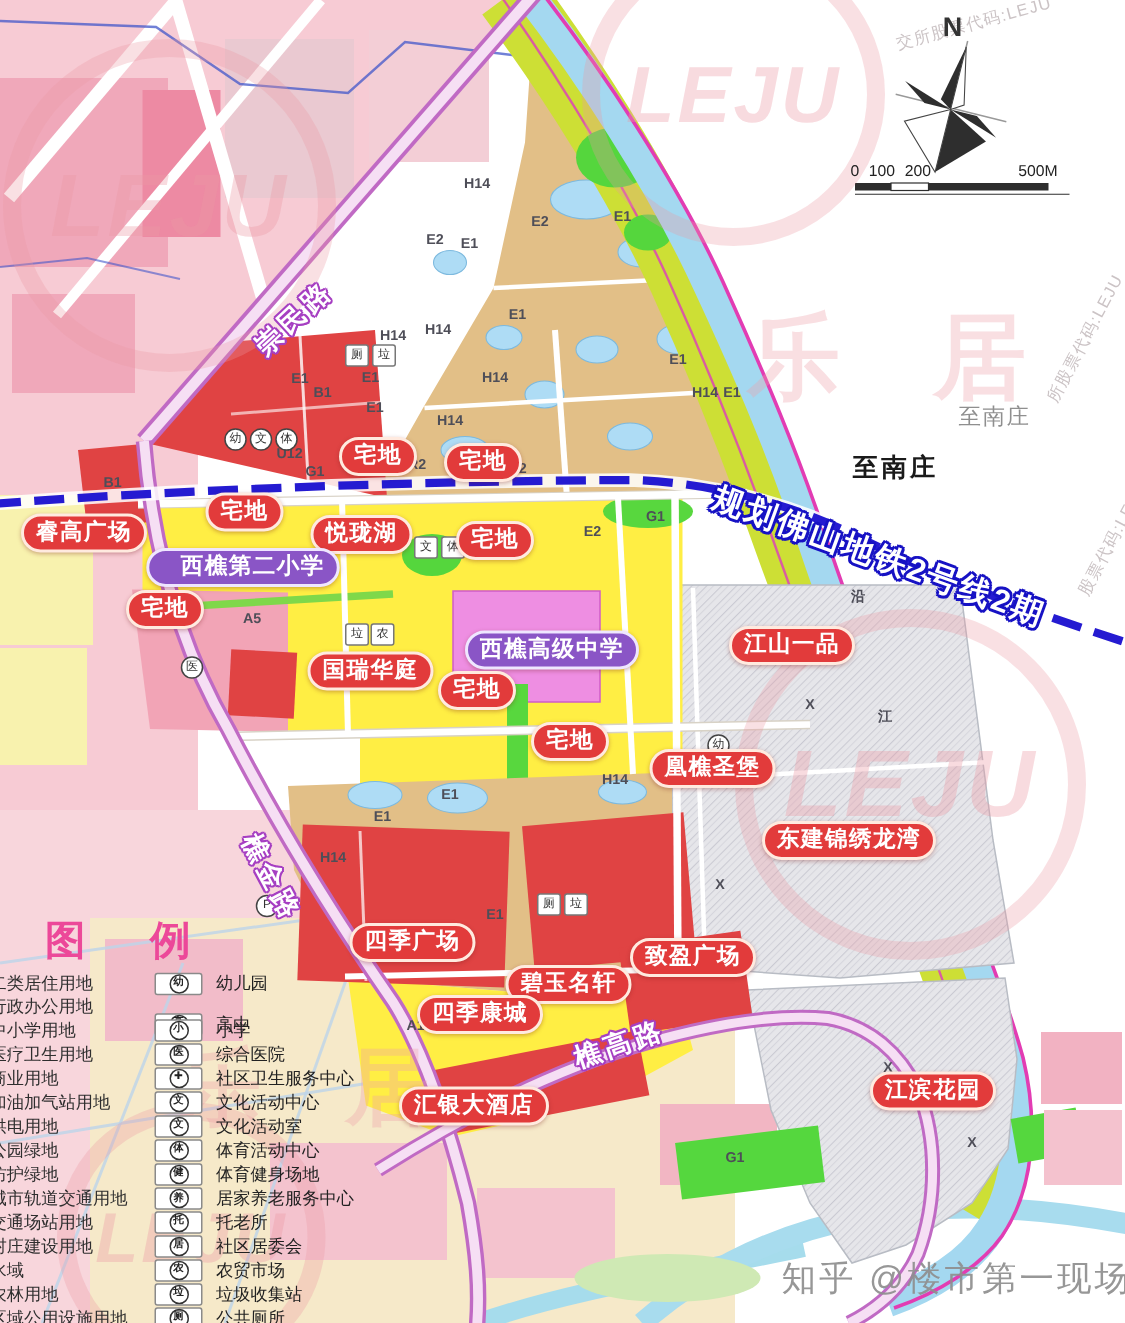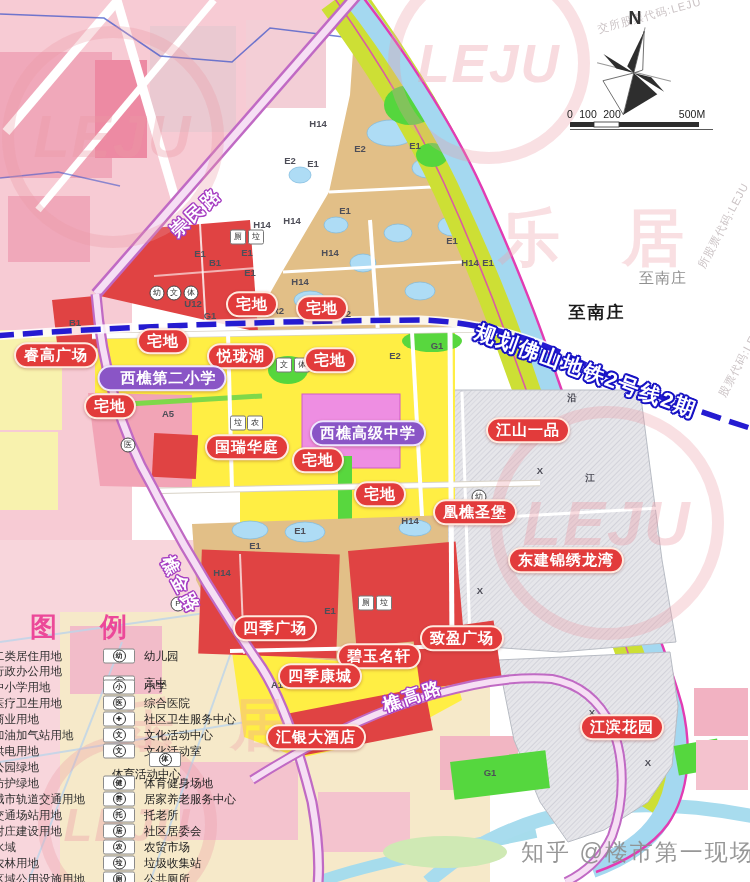--- a/index.html
+++ b/index.html
@@ -360,21 +360,21 @@
           <b>文</b>
         </span>
         <span class="fl">文化活动中心</span>
       </div>
       <div class="lg-fac" style="left: 103px; top: 751.26px;">
         <span class="fbox">
           <b>文</b>
         </span>
         <span class="fl">文化活动室</span>
       </div>
-      <div class="lg-fac" style="left: 103px; top: 767.22px; flex-direction: column;">
+      <div class="lg-fac" style="left: 103px; top: 767.22px;">
         <span class="fbox">
           <b>体</b>
         </span>
         <span class="fl">体育活动中心</span>
       </div>
       <div class="lg-fac" style="left: 103px; top: 783.18px;">
         <span class="fbox">
           <b>健</b>
         </span>
         <span class="fl">体育健身场地</span>

